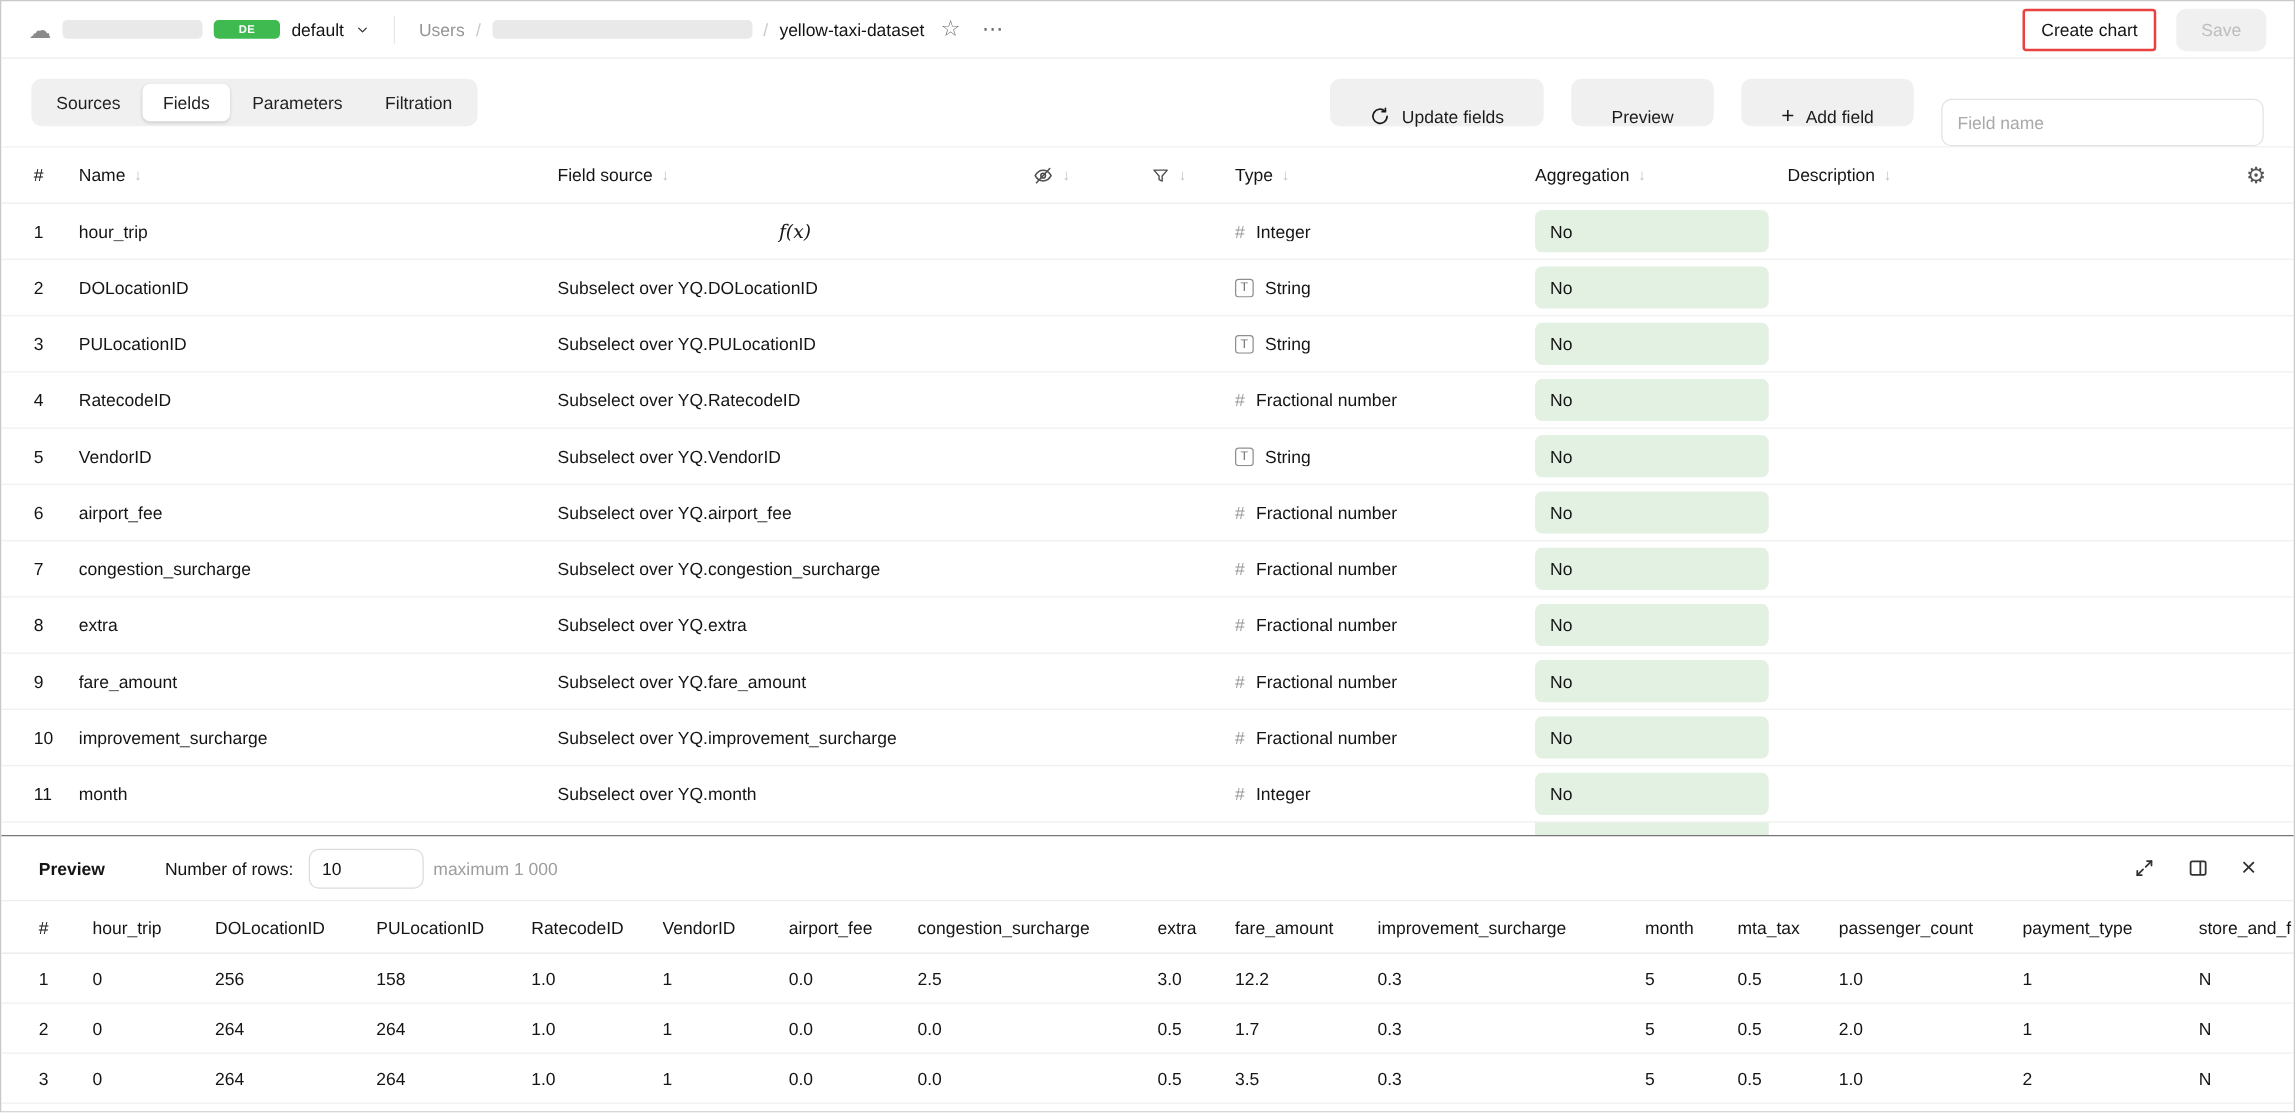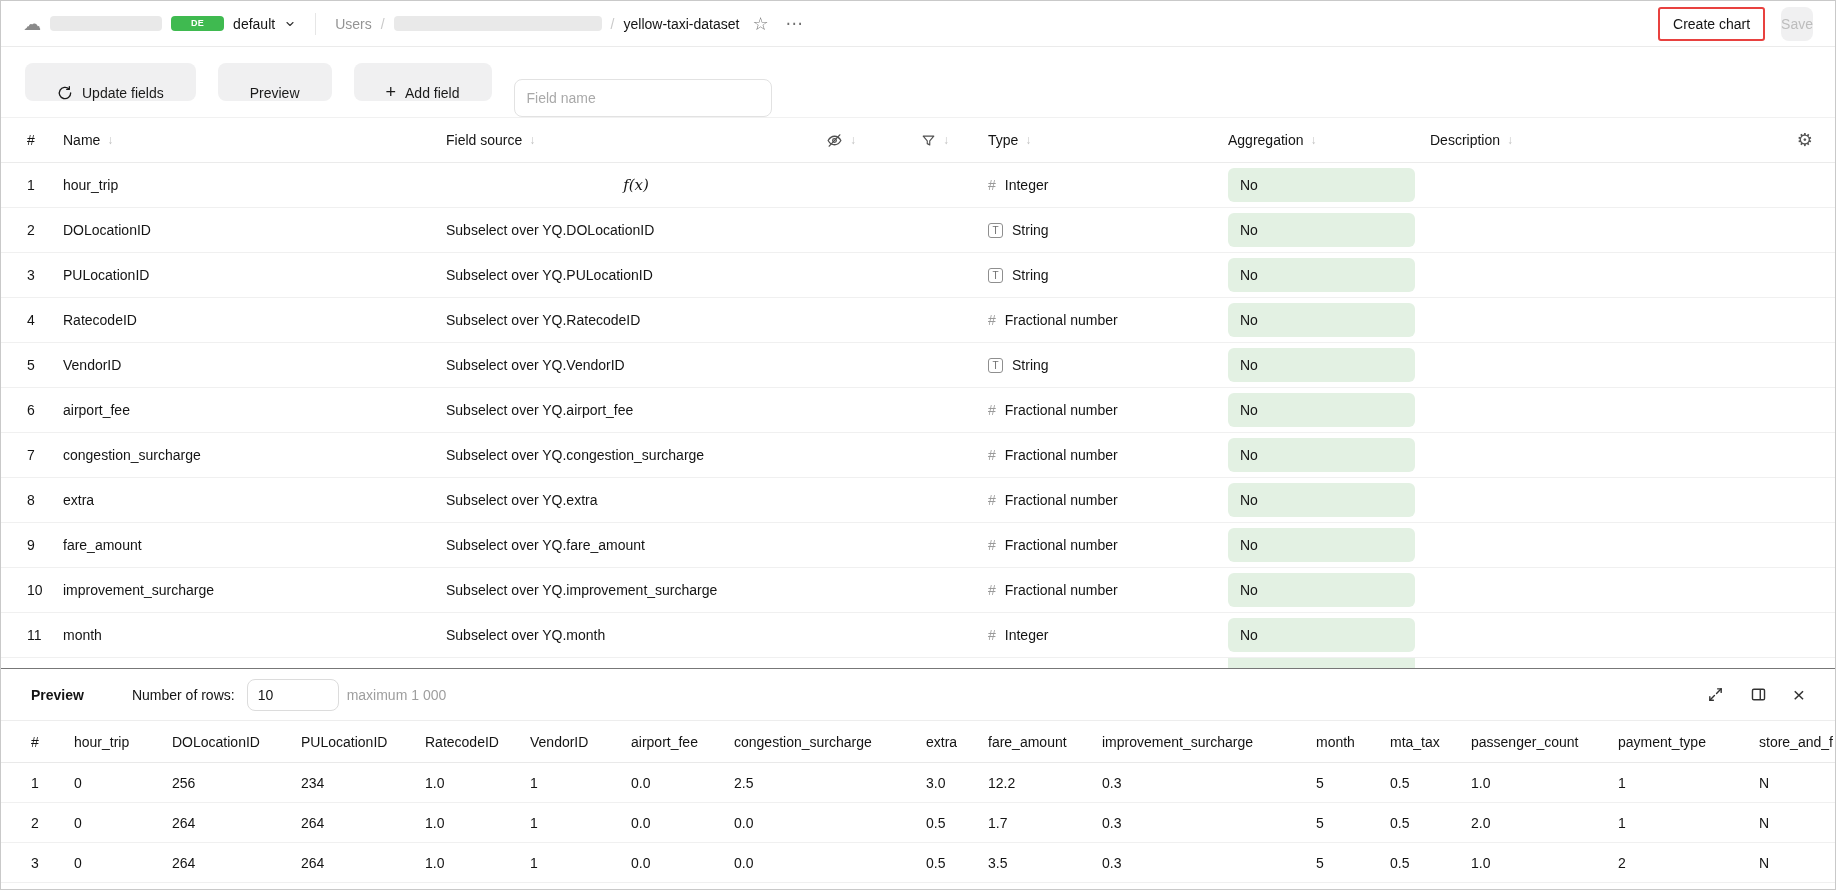--- a/index.html
+++ b/index.html
@@ -25,21 +25,21 @@
   .vdiv { width:1px; height:22px; background:#e6e6e6; margin:0 10px; }
   .crumb-root { color:#949494;text-align:center; }
   .crumb-sep { color:#c9c9c9; }
   .ds-name { color:#141414; }
   .star { font-size:18px; color:#767676; margin-left:4px; cursor:pointer; }
   .more { font-size:17px; color:#6f6f6f; letter-spacing:1px; margin-left:8px; cursor:pointer; }
   .tb-right { display:flex; align-items:center; gap:16px; }
   .btn-create { background:#fff; border:2px solid #e8413f; border-radius:3px;
                 padding:7px 13px; font-size:14px; color:#141414; cursor:pointer;
                 font-family:inherit; }
-  .btn-save { background:#f0f0f1; border:none; border-radius:8px; padding:9px 0;
+  .btn-save { background:#f0f0f1; border:none; border-radius:8px; padding:9px 20px;
               font-size:14px; color:#bdbdbd; font-family:inherit; }
 
   
   .toolbar { height:70px; display:flex; align-items:center; justify-content:space-between;
              padding:0 24px; }
   .tabs { display:flex; background:#f0f0f1; border-radius:8px; padding:4px; gap:2px; }
   .tab { padding:7px 16px; border-radius:6px; color:#1f1f1f; cursor:pointer; white-space:nowrap; }
   .tab.active { background:#fff; box-shadow:0 1px 3px rgba(0,0,0,.14); }
   .tb-actions { display:flex; align-items:center; gap:22px; }
   .gbtn { display:flex; align-items:flex-end; gap:9px; background:#f0f0f1; border:none;
@@ -120,20 +120,26 @@
       <span class="star">☆</span>
       <span class="more">⋯</span>
     </div>
     <div class="tb-right">
       <button class="btn-create">Create chart</button>
       <button class="btn-save">Save</button>
     </div>
   </div>
 
   <div class="toolbar">
+    <div class="tabs">
+        <div class="tab">Sources</div>
+        <div class="tab active">Fields</div>
+        <div class="tab">Parameters</div>
+        <div class="tab">Filtration</div>
+      </div>
     <div class="tb-actions">
       <button class="gbtn">
         <span style="display:flex;">
           <svg width="16" height="16" viewBox="0 0 24 24" fill="none" stroke="#1a1a1a" stroke-width="2" stroke-linecap="round" stroke-linejoin="round">
               <path d="M20.5 12a8.5 8.5 0 1 1-2.5-6"></path>
               <polyline points="18.5 2.5 18.5 6.5 14.5 6.5"></polyline>
             </svg>
         </span>
         <span>Update fields</span>
       </button>
@@ -431,21 +437,21 @@
         <div class="pcell">mta_tax</div>
         <div class="pcell">passenger_count</div>
         <div class="pcell">payment_type</div>
         <div class="pcell">store_and_f</div>
       </div>
     <div>
         <div class="pgrid prow">
           <div class="pcell">1</div>
           <div class="pcell">0</div>
           <div class="pcell">256</div>
-          <div class="pcell">234</div>
+          <div class="pcell">158</div>
           <div class="pcell">1.0</div>
           <div class="pcell">1</div>
           <div class="pcell">0.0</div>
           <div class="pcell">2.5</div>
           <div class="pcell">3.0</div>
           <div class="pcell">12.2</div>
           <div class="pcell">0.3</div>
           <div class="pcell">5</div>
           <div class="pcell">0.5</div>
           <div class="pcell">1.0</div>

